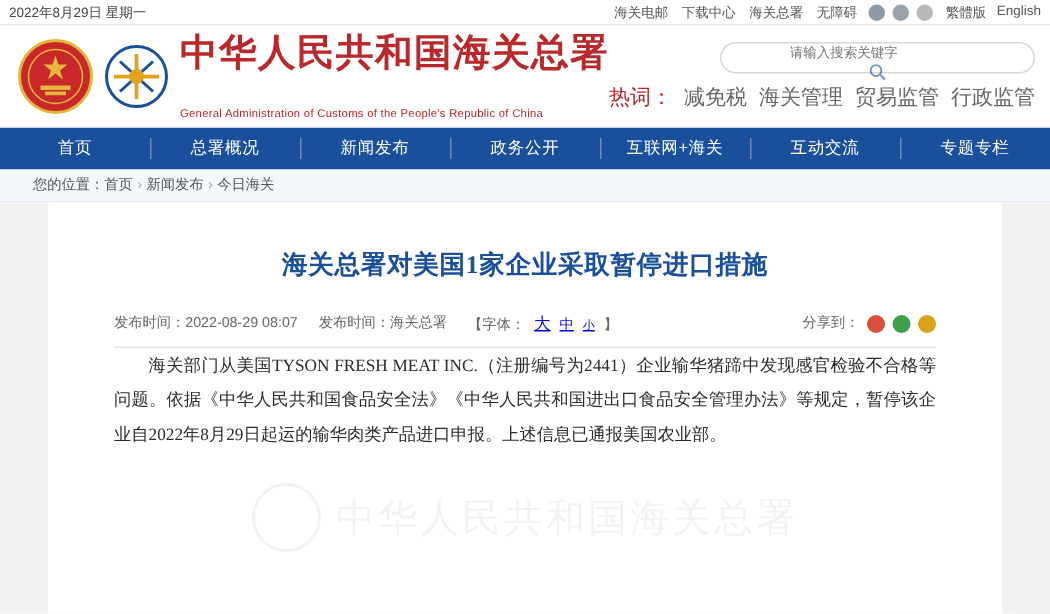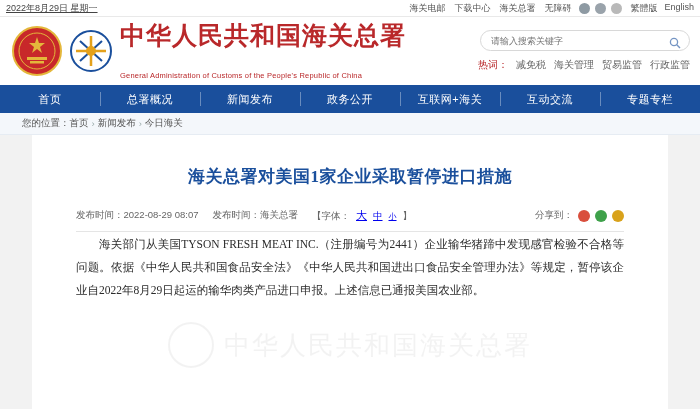--- a/index.html
+++ b/index.html
@@ -29,21 +29,20 @@
     align-items: center;
     font-size: 9px;
     color: #555;
     border-bottom: 1px solid #e9e9e9;
     padding: 0 6px;
     box-sizing: border-box;
   }
   .topbar .date {
     color: #444;
     white-space: nowrap;
-    text-decoration: underline;
   }
   .topbar .spacer { flex: 1; }
   .topbar .links {
     display: flex;
     align-items: center;
     gap: 9px;
     white-space: nowrap;
   }
   .topbar .links a {
     color: #555;
@@ -127,37 +126,38 @@
   .searchbox {
     width: 210px;
     height: 21px;
     border: 1px solid #d8d8d8;
     border-radius: 11px;
     background: #fff;
     display: flex;
     align-items: center;
     box-sizing: border-box;
     padding: 0 8px;
+    flex-direction: column;
   }
   .searchbox input {
     border: 0;
     outline: 0;
     flex: 1;
     font-size: 9px;
     color: #9a9a9a;
     font-family: "Liberation Sans", sans-serif;
     background: transparent;
   }
   .search-ico {
     width: 12px; height: 12px;
     flex: 0 0 12px;
     opacity: .6;
   }
   .hotwords {
-    font-size: 10px;
+    font-size: 14px;
     color: #666;
     display: flex;
     gap: 8px;
     align-items: flex-start;
     white-space: nowrap;
   }
   .hotwords .lbl { color: #b9282a; }
   .hotwords a { color: #666; text-decoration: none; }
 
   

